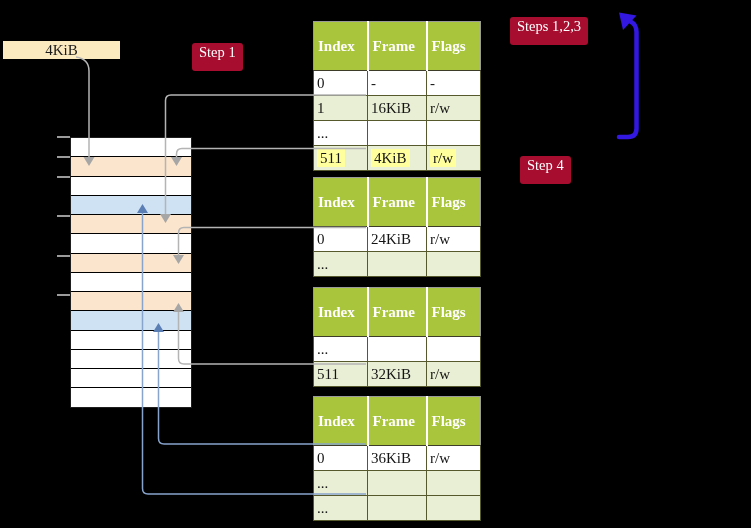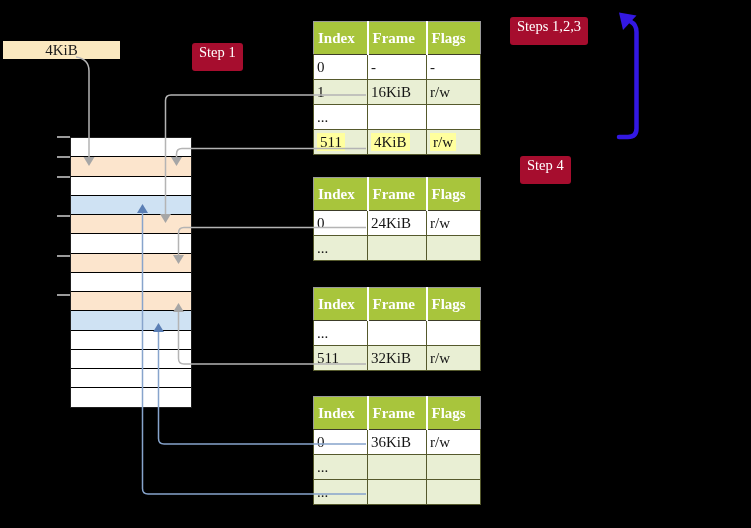--- a/index.html
+++ b/index.html
@@ -34,21 +34,21 @@
   .mem-row.white{background:#ffffff;}
   .mem-row.orange{background:var(--memory-orange);}
   .mem-row.blue{background:var(--memory-blue);}
   .tick{position:absolute;left:57px;width:13px;height:2px;background:#9b9b9b;}
   
   .tablewrap{position:absolute;left:313px;}
   .t0{top:21px;} .t1{top:177px;} .t2{top:287px;} .t3{top:396px;}
   table{border-collapse:collapse;background:#fff;border:1px solid #9a9a9a;}
   th{
     background:var(--table-header-green);color:#fff;font-weight:bold;
-    font-size:15px;height:24px;text-align:left;padding:4px 4px;
+    font-size:15px;height:24px;text-align:left;padding:12px 4px;
     border-left:2px solid #fff;border-bottom:1px solid #3c3c28;
   }
   th:first-child{border-left:none;}
   td{
     font-size:15px;color:#141414;height:24px;padding:0 3px;vertical-align:middle;
     border:1px solid #55592c;
   }
   td:first-child{width:47px;} td:nth-child(2){width:52px;} td:nth-child(3){width:47px;}
   tr.shaded td{background:var(--table-row-green);}
   .hl{background:var(--highlight-yellow);padding:1px 3px;}

